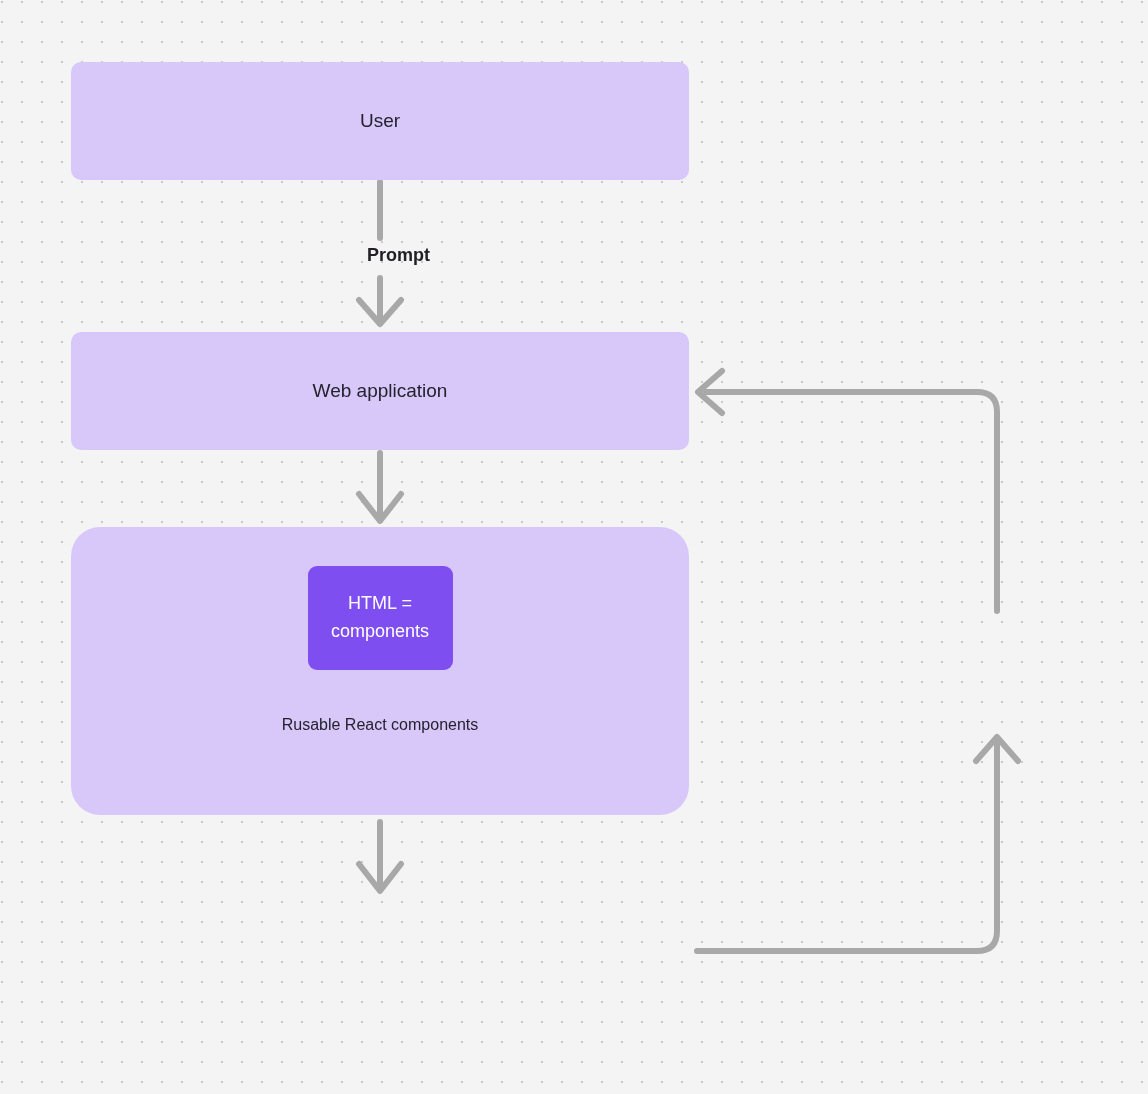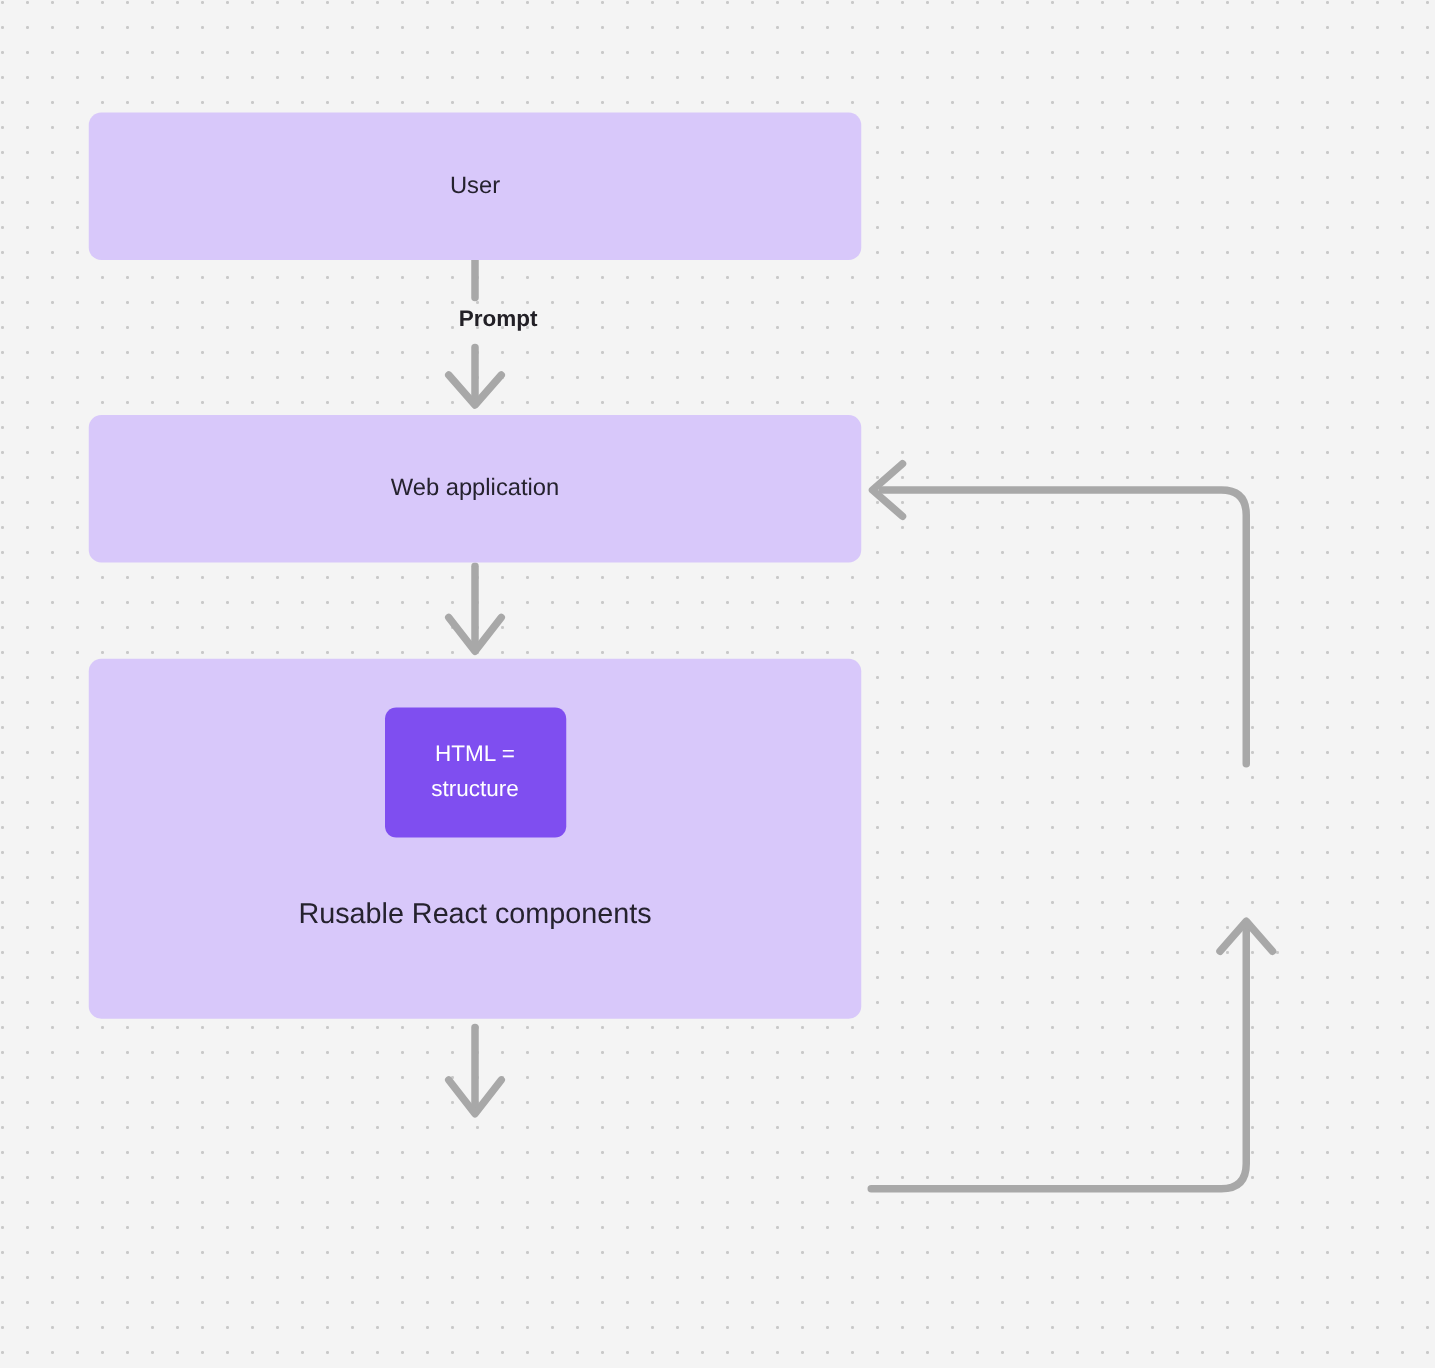--- a/index.html
+++ b/index.html
@@ -24,23 +24,23 @@
     border-radius: 10px;
     box-sizing: border-box;
     display: flex;
     align-items: center;
     justify-content: center;
     color: #25222e;
     font-size: 19px;
     line-height: 1.5;
     text-align: center;
   }
-  .node-user        { left: 71px;  top: 62px;  width: 618px; height: 118px; margin-top: 28px; }
+  .node-user        { left: 71px;  top: 62px;  width: 618px; height: 118px; }
   .node-web         { left: 71px;  top: 332px; width: 618px; height: 118px; text-align: right; }
-  .node-components  { left: 71px;  top: 527px; width: 618px; height: 288px; display: block; }
+  .node-components  { left: 71px;  top: 527px; width: 618px; height: 288px; display: block; border-radius: 29px; }
   .node-vite        { left: 71px;  top: 897px; width: 618px; height: 118px; }
   .node-render      { left: 902px; top: 613px; width: 190px; height: 116px; }
 
   .inner-row {
     position: absolute;
     left: 0; top: 39px;
     width: 618px;
     display: flex;
     justify-content: center;
     gap: 28px;
@@ -59,21 +59,21 @@
     text-align: center;
     box-sizing: border-box;
     padding: 0 6px;
   }
   .components-caption {
     position: absolute;
     left: 0;
     top: 186px;
     width: 618px;
     text-align: center;
-    font-size: 23px;
+    font-size: 16px;
     color: #25222e;
   }
 
   .edge-label {
     position: absolute;
     font-size: 18px;
     color: #222026;
     background: transparent;
     text-align: right;
     font-weight: bold;
@@ -131,21 +131,21 @@
 
   <div class="node node-web">
     <span>Web application</span>
   </div>
 
   <div class="node node-components">
     <div class="inner-row">
       <div class="inner-box">
         <span>
           <span>HTML =</span><br>
-          <span>structure</span>
+          <span>components</span>
         </span>
       </div>
     </div>
     <div class="components-caption">Rusable React components</div>
   </div>
 
 
 
 </div>
 

